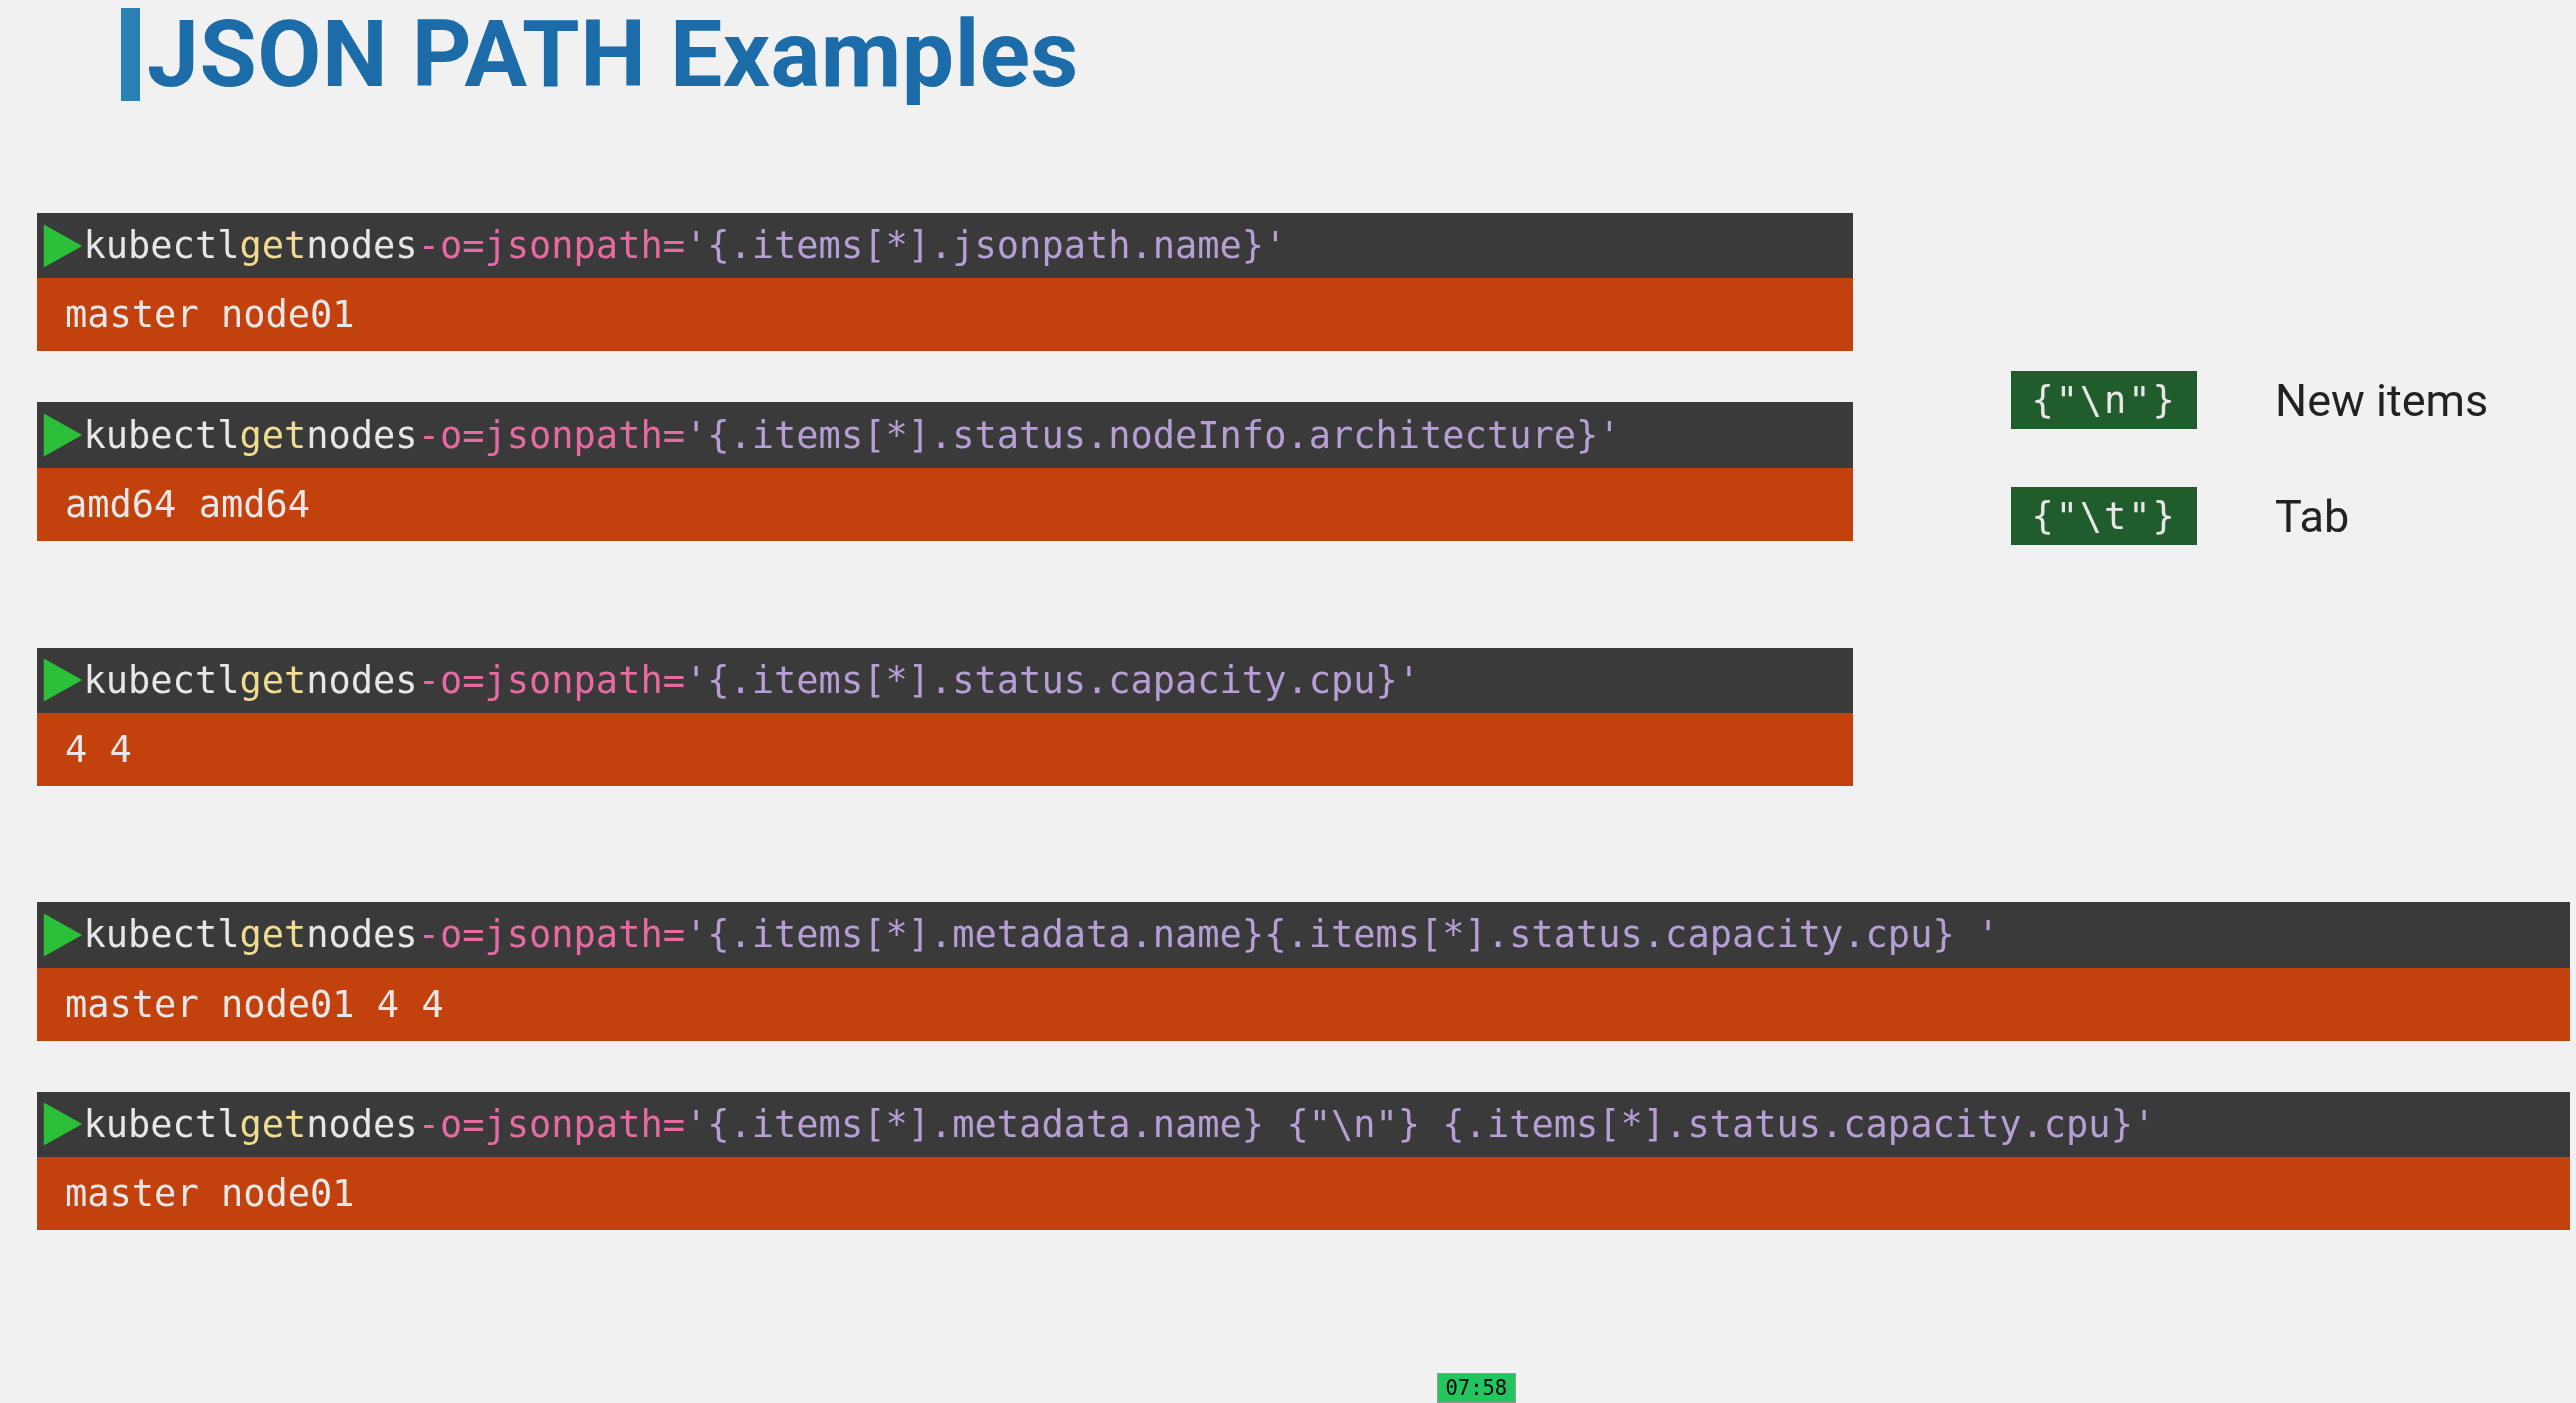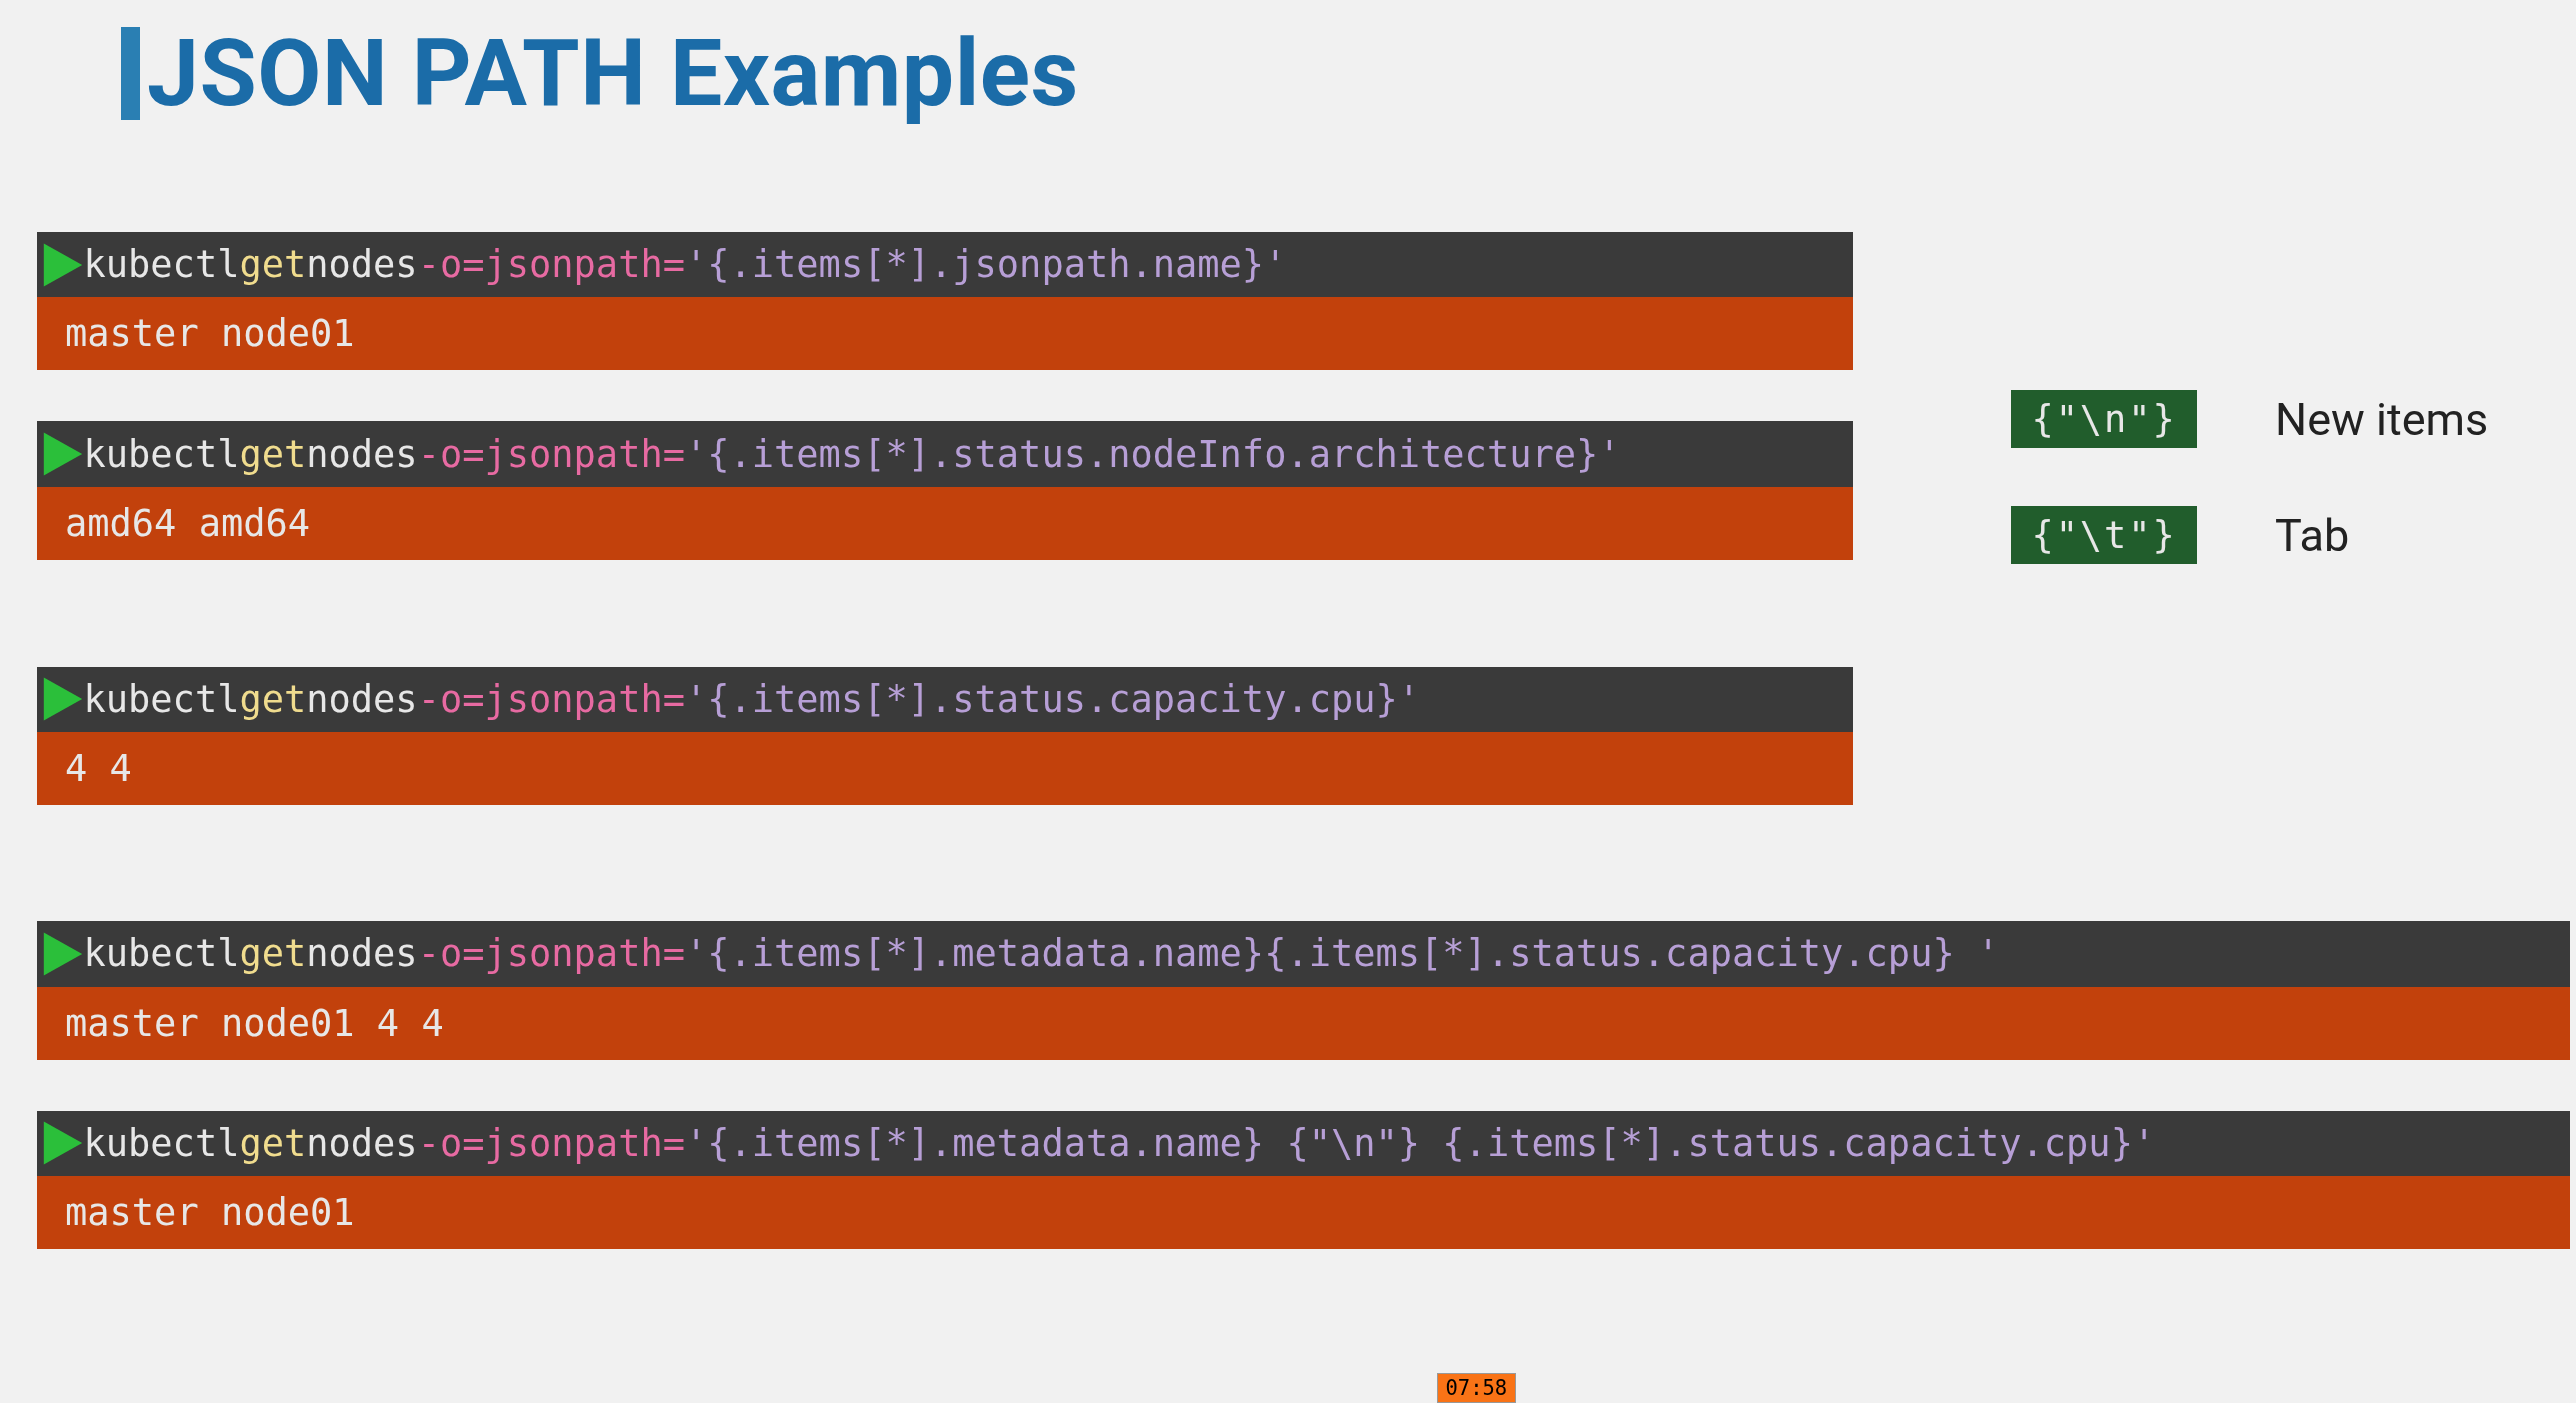--- a/index.html
+++ b/index.html
@@ -6,21 +6,21 @@
     body {
       background: #f1f1f1;
       font-family: -apple-system, BlinkMacSystemFont, "Segoe UI", Roboto, Helvetica, Arial, sans-serif;
       width: 2576px;
       height: 1403px;
       overflow: hidden;
       position: relative;
     }
     .title-wrap {
       padding: 0 0 0 121px;
-      margin-top: 27px;
+      margin-top: 8px;
       display: flex;
       align-items: flex-end;
     }
     .title-bar {
       width: 18.6px;
       height: 93px;
       background: #2a7fb3;
       margin-right: 7.5px;
     }
     .title {
@@ -113,21 +113,21 @@
     }
     .fullwidth-stack .example {
       width: 2533px;
     }
     .fullwidth-stack .cmd { padding: 11.2px 26px; }
     .timer {
       position: absolute;
       bottom: 0;
       left: 50%;
       transform: translateX(149px);
-      background: #f97316;
+      background: #22c55e;
       color: #000;
       font-family: monospace;
       font-size: 20.5px;
       padding: 1.9px 7.5px;
       border: 0.9px solid #999;
     }
   </style>
 </head>
 <body>
 

